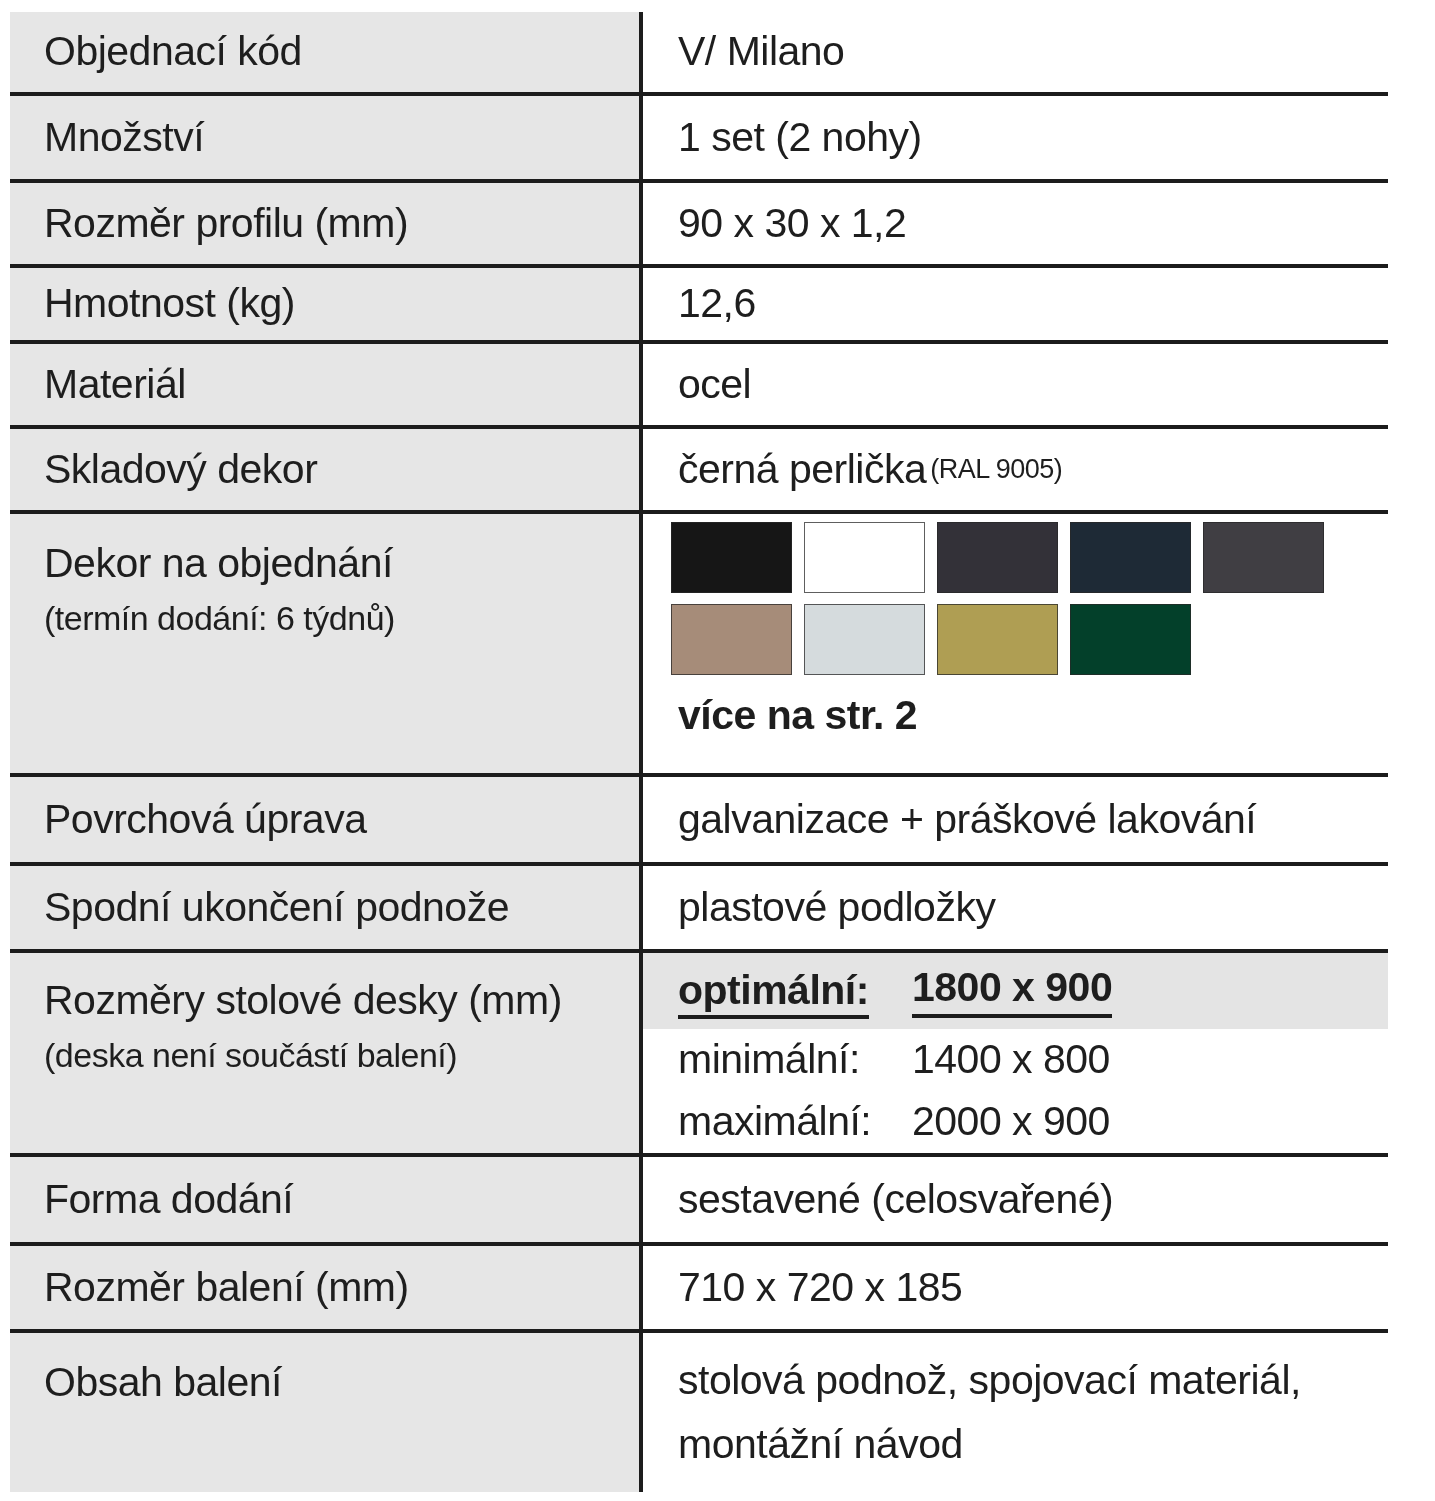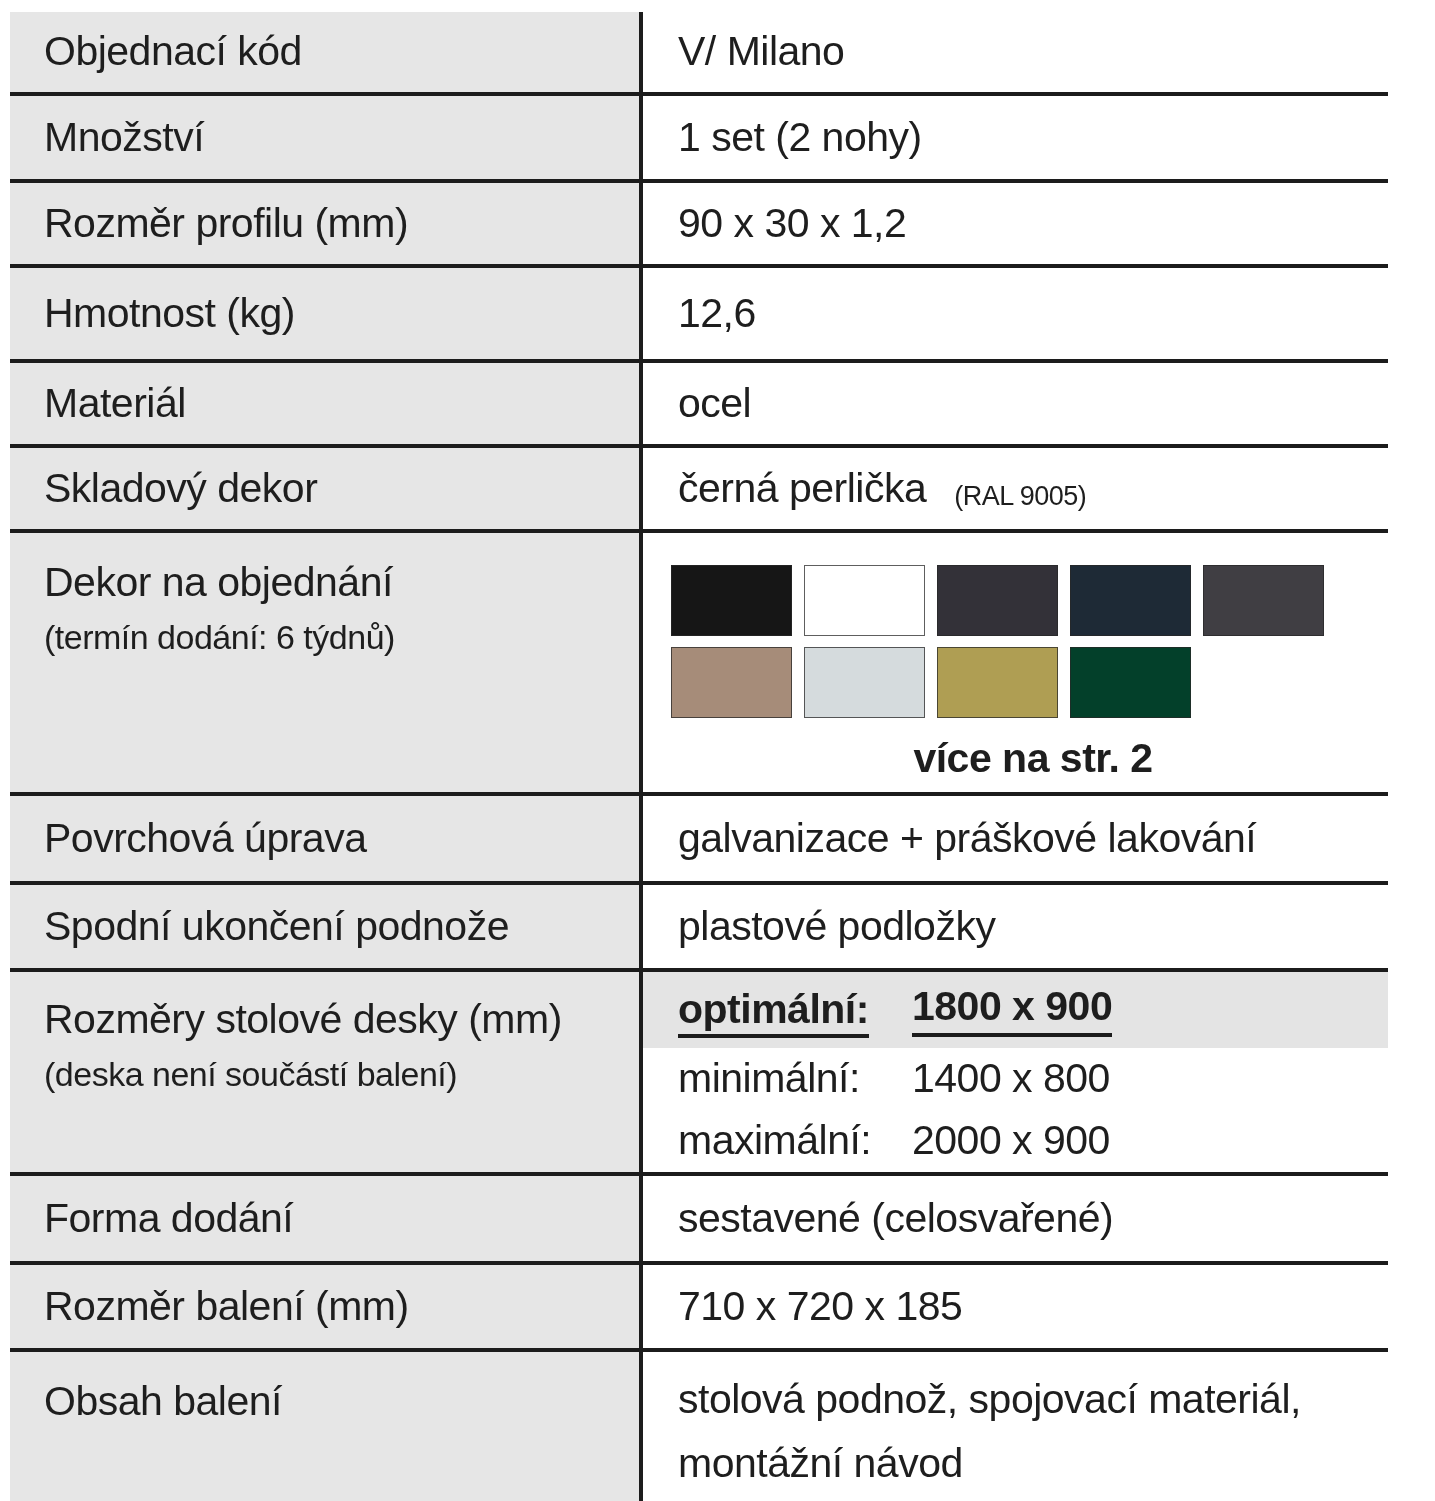--- a/index.html
+++ b/index.html
@@ -18,23 +18,23 @@
   }
   .cl.top{justify-content:flex-start;}
   .cr{
     flex:1;box-sizing:border-box;display:flex;flex-direction:column;
     justify-content:center;padding-left:35px;background:#ffffff;
   }
   .cr.top{justify-content:flex-start;}
   .t{font-size:41px;line-height:1.15;}
   .small{font-size:27px;line-height:1.2;}
   .sub{font-size:34px;margin-top:12px;}
-  .vline{display:flex;flex-direction:row;align-items:flex-end;gap:28px;}
+  .vline{display:flex;flex-direction:row;align-items:center;gap:4px;}
   
-  .sw-wrap{padding-top:32px;text-align:center;}
+  .sw-wrap{padding-top:8px;}
   .sw-grid{display:flex;flex-wrap:wrap;width:670px;gap:11px 12px;margin-left:-7px;}
   .sw{width:121px;height:71px;box-sizing:border-box;border:1px solid rgba(40,40,40,0.75);}
   .more{margin-top:17px;font-size:41px;font-weight:bold;}
   
   .cr.sizes{padding-left:0;justify-content:flex-start;}
   .size-line{display:flex;align-items:center;padding-left:35px;box-sizing:border-box;height:62px;}
   .size-line.hl{background:#e4e4e4;height:76px;}
   .size-name{display:inline-block;width:234px;}
   .u{font-weight:bold;border-bottom:4px solid #1c1c1c;padding-bottom:2px;}
   
@@ -65,21 +65,21 @@
 
   <div class="row" style="height:85px">
     <div class="cl">
       <span class="t">Rozměr profilu (mm)</span>
     </div>
     <div class="cr">
       <span class="t">90 x 30 x 1,2</span>
     </div>
   </div>
 
-  <div class="row" style="height:95px">
+  <div class="row" style="height:76px">
     <div class="cl">
       <span class="t">Hmotnost (kg)</span>
     </div>
     <div class="cr">
       <span class="t">12,6</span>
     </div>
   </div>
 
   <div class="row" style="height:85px">
     <div class="cl">

